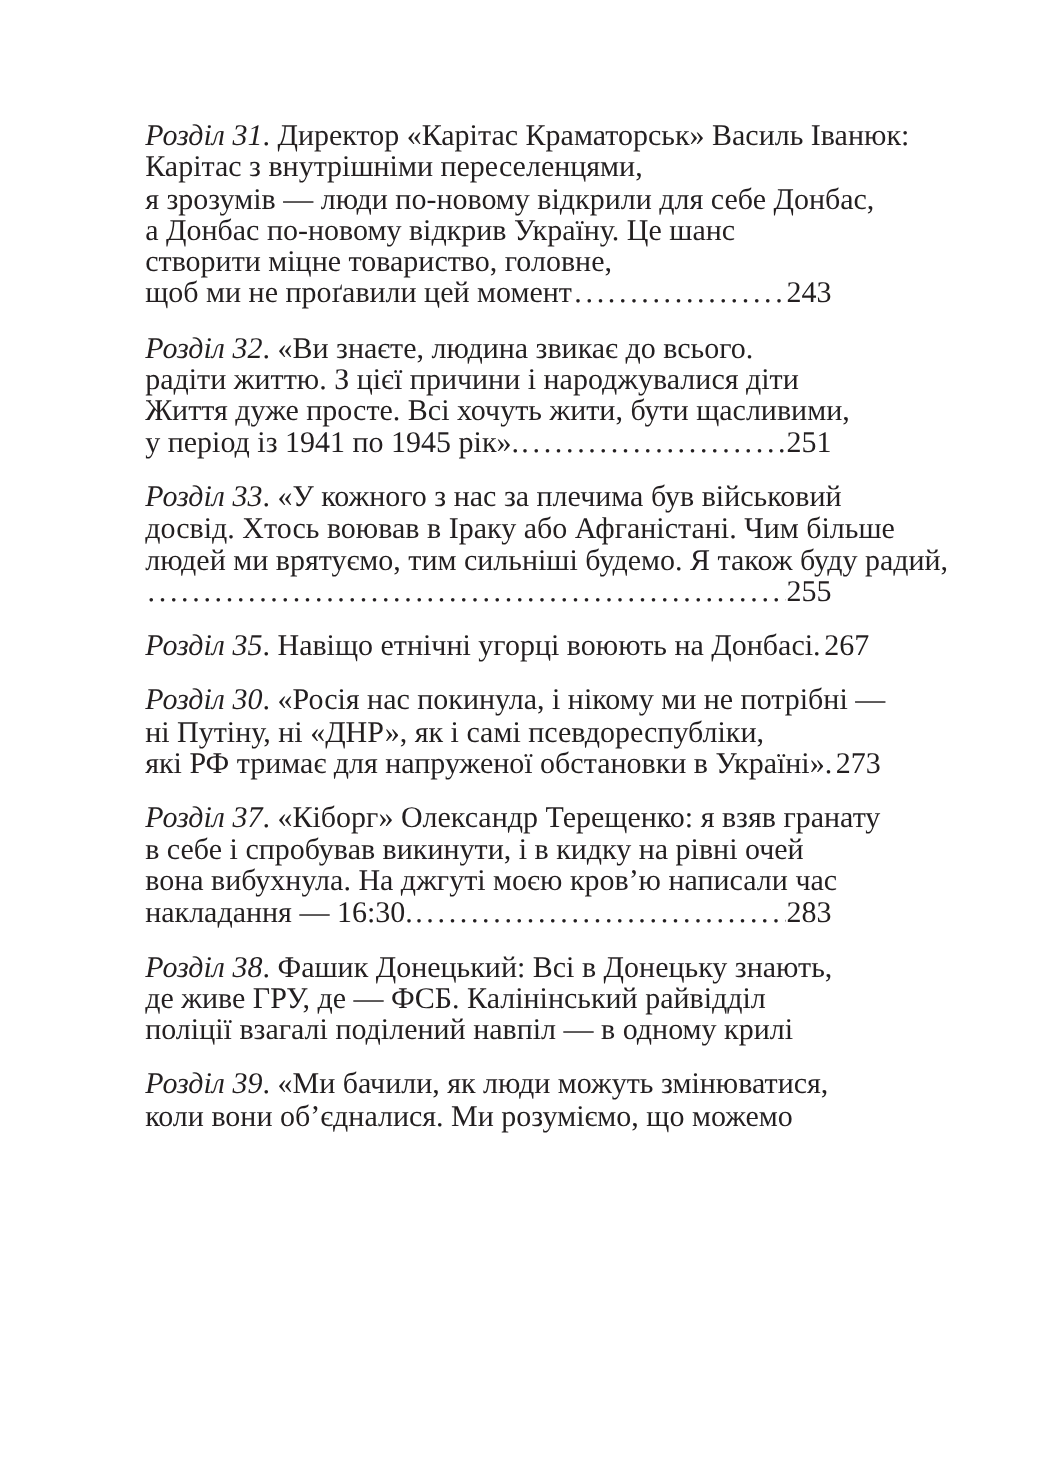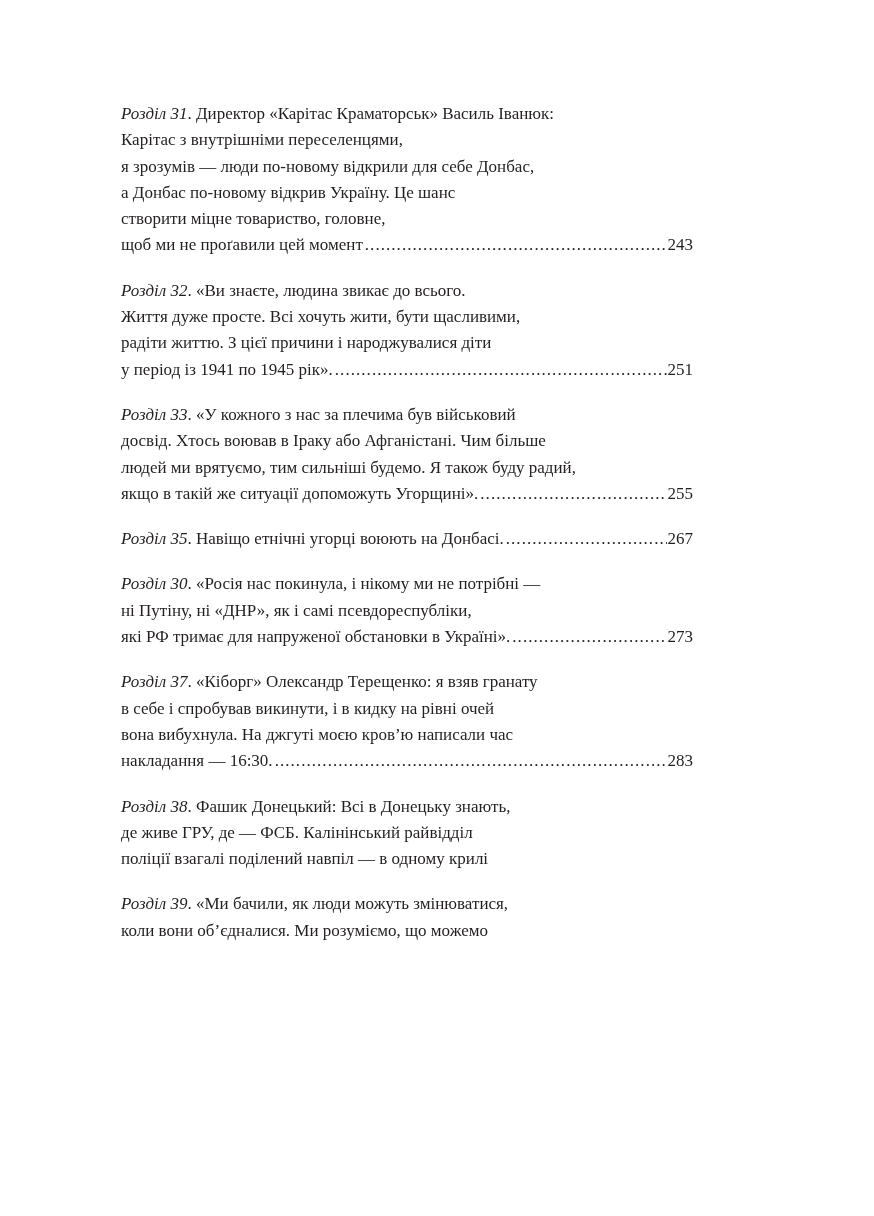--- a/index.html
+++ b/index.html
@@ -1,20 +1,20 @@
 <!DOCTYPE html>
 <html><head>
 <meta charset="utf-8">
 <style>
   html, body { margin: 0; padding: 0; background: #ffffff; }
   body { width: 874px; height: 1216px; position: relative; overflow: hidden; }
   .page {
     position: absolute; left: 121px; top: 101px; width: 572px;
     font-family: "Liberation Serif", "DejaVu Serif", serif;
-    font-size: 17px; line-height: 26.3px; color: #231f20;
+    font-size: 25px; line-height: 26.3px; color: #231f20;
   }
   .entry { margin: 0 0 19px 0; }
   .line { display: block; white-space: nowrap; }
   .last { display: flex; align-items: flex-end; white-space: nowrap; }
   .last .txt { flex: 0 0 auto; }
   .last .dots {
     flex: 1 1 auto; overflow: hidden; white-space: nowrap;
     letter-spacing: 2.4px; margin: 0 1px 0 2px;
   }
   .last .dots::before {
@@ -37,35 +37,34 @@
     <span class="line">створити міцне товариство, головне,</span>
     <span class="last">
         <span class="txt">щоб ми не проґавили цей момент</span>
         <span class="dots"></span>
         <span class="pg">243</span>
       </span>
   </div>
 
   <div class="entry">
     <span class="line"><span class="lbl">Розділ 32</span><span>. «Ви знаєте, людина звикає до всього.</span></span>
+    <span class="line">радіти життю. З цієї причини і народжувалися діти</span>
     <span class="line">Життя дуже просте. Всі хочуть жити, бути щасливими,</span>
-    <span class="line">радіти життю. З цієї причини і народжувалися діти</span>
     <span class="last">
         <span class="txt">у період із 1941 по 1945 рік».</span>
         <span class="dots"></span>
         <span class="pg">251</span>
       </span>
   </div>
 
   <div class="entry">
     <span class="line"><span class="lbl">Розділ 33</span><span>. «У кожного з нас за плечима був військовий</span></span>
     <span class="line">досвід. Хтось воював в Іраку або Афганістані. Чим більше</span>
     <span class="line">людей ми врятуємо, тим сильніші будемо. Я також буду радий,</span>
     <span class="last">
-        <span class="txt">якщо в такій же ситуації допоможуть Угорщині».</span>
         <span class="dots"></span>
         <span class="pg">255</span>
       </span>
   </div>
 
 
   <div class="entry">
     <span class="last">
         <span class="txt"><span class="lbl">Розділ 35</span><span>. Навіщо етнічні угорці воюють на Донбасі.</span></span>
         <span class="dots"></span>

